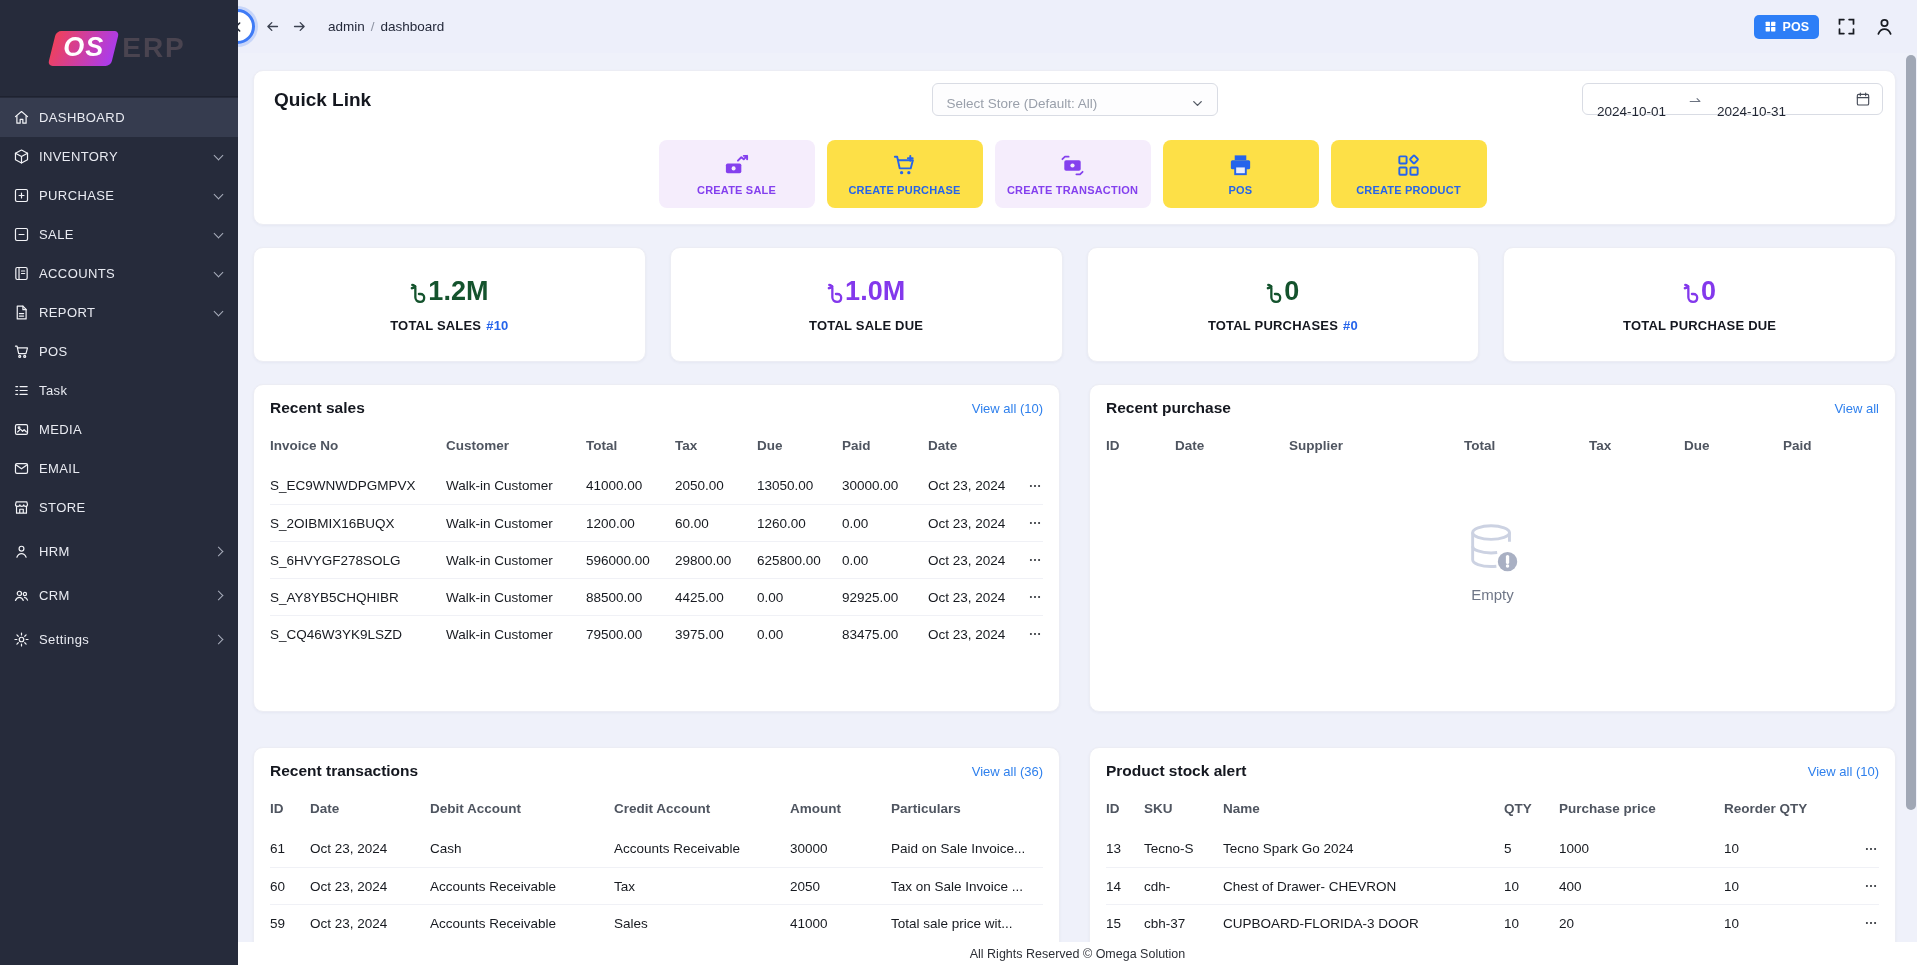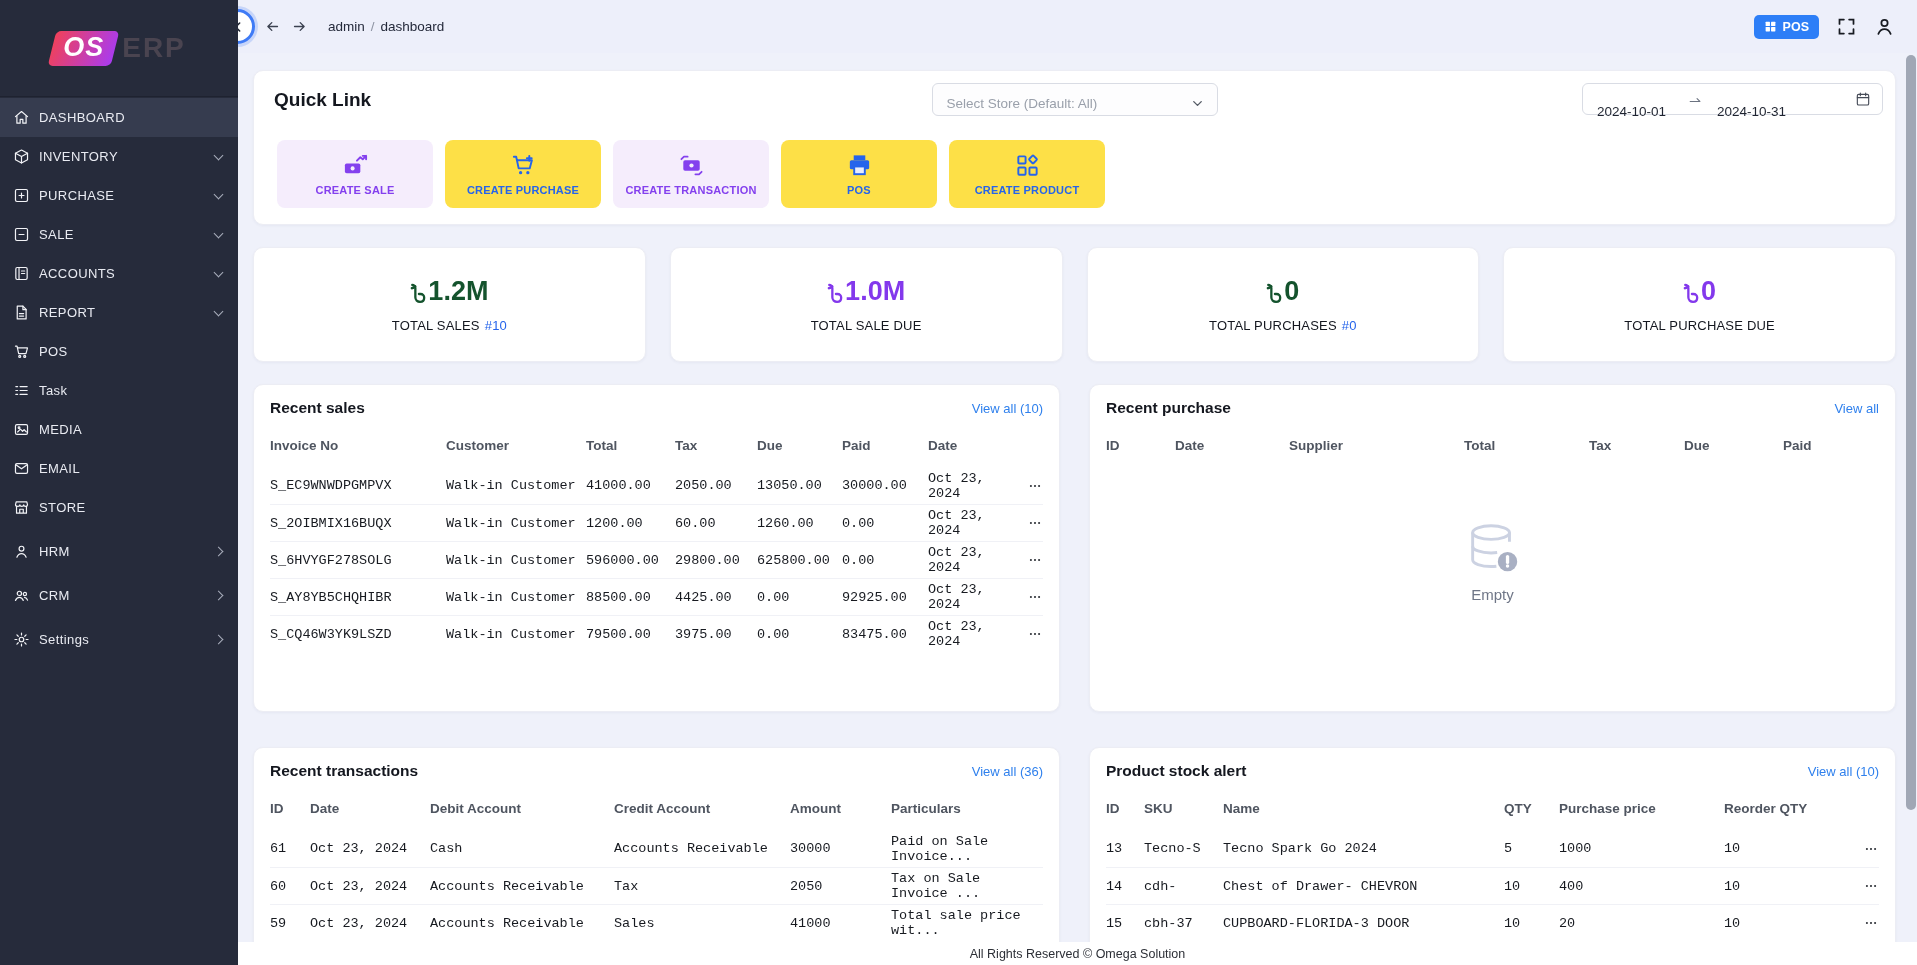--- a/index.html
+++ b/index.html
@@ -43,49 +43,49 @@
   
   .card-quicklink { height:155px; margin-bottom:22px; position:relative; padding:18px 20px; }
   .ql-title { font-size:19px; font-weight:700; color:#14171f; }
   .store-select { position:absolute; left:50%; transform:translateX(-50%); top:12px; width:286px; height:33px; background:#fdfdfe; border:1px solid #d9dce4; border-radius:6px; display:flex; align-items:center; padding:8px 12px 0 14px; cursor:pointer; }
   .store-select .ph { color:#9aa0ab; font-size:13.5px; flex:1; }
   .store-select .ic { width:15px; height:15px; color:#555b66; }
   .date-range { position:absolute; right:12px; top:12px; width:301px; height:32px; background:#fff; border:1px solid #d9dce4; border-radius:6px; display:flex; align-items:center; padding:0 11px 0 14px; cursor:pointer; }
   .date-range .dt { font-size:13.5px; color:#1f2430;margin-top:24px; }
   .date-range .ra { width:15px; height:15px; color:#6b7280; margin:3px 14px 0 22px; }
   .date-range .cal { width:16px; height:16px; color:#454b57; margin-left:auto; }
-  .ql-buttons { position:absolute; left:0; right:4px; bottom:16px; display:flex; gap:12px;margin-left:23px; }
+  .ql-buttons { position:absolute; left:0; right:4px; bottom:16px; display:flex; justify-content:center; gap:12px; }
   .qbtn { width:156px; height:68px; border-radius:8px; display:flex; flex-direction:column; align-items:center; justify-content:center; cursor:pointer; }
   .qbtn .q-ic { width:27px; height:27px; }
   .qbtn .q-lbl { margin-top:5px; font-size:11px; font-weight:700; letter-spacing:.2px; }
   .qbtn.c-purple { background:#f5edfc; color:#8440ee; }
   .qbtn.c-blue { background:#fde047; color:#2564eb; }
 
   
   .stats-row { display:flex; gap:24px; margin-bottom:22px; }
   .stat-card { flex:1; height:115px; display:flex; flex-direction:column; align-items:center; justify-content:center; }
   .stat-value { display:flex; align-items:center; gap:2px; font-size:27px; font-weight:700; }
   .stat-card.c-blue .stat-value { color:#14532d; }
   .stat-card.c-purple .stat-value { color:#8338ec; }
   .taka { width:16px; height:23px; margin-top:1px; }
-  .stat-label { margin-top:11px; font-size:13px; font-weight:400; color:#14171f; letter-spacing:.2px; display:flex; gap:5px; }
+  .stat-label { margin-top:11px; font-size:13px; font-weight:700; color:#14171f; letter-spacing:.2px; display:flex; gap:5px; }
   .stat-count { color:#2564eb; }
   .stat-count:empty { display:none; }
 
   
   .row-2 { display:flex; gap:29px; margin-bottom:35px; }
   .row-3 { display:flex; gap:29px; }
   .tcard { width:807px; padding:14px 16px; position:relative; }
   .row-2 .tcard { height:328px; }
   .row-3 .tcard { height:280px; }
   .tcard-head { display:flex; align-items:center; justify-content:space-between; margin-bottom:6px; }
   .tcard-title { font-size:15.5px; font-weight:700; color:#14171f; }
   .view-all { font-size:13px; color:#2f80ed; cursor:pointer; text-decoration:none; }
   .thead { display:grid; height:44px; align-items:center; font-size:13.5px; font-weight:700; color:#4f5560; }
-  .tbody .trow { display:grid; height:37px; align-items:center; font-size:13.5px; color:#171a20;font-family:Liberation Mono, monospace; }
+  .tbody .trow { display:grid; height:37px; align-items:center; font-size:13.5px; color:#171a20; }
   .trow + .trow { border-top:1px solid #f0f1f6; }
   .dots { width:16px; height:14px; color:#2a2d34; justify-self:end; cursor:pointer; }
   .g-sales { grid-template-columns:176px 140px 89px 82px 85px 86px 87px minmax(0,1fr); }
   .g-purch { grid-template-columns:69px 114px 175px 125px 95px 99px minmax(0,1fr); }
   .g-trans { grid-template-columns:40px 120px 184px 176px 101px minmax(0,1fr); }
   .g-stock { grid-template-columns:38px 79px 281px 55px 165px 129px minmax(0,1fr); }
   .empty-state { position:absolute; left:0; right:0; top:135px; display:flex; flex-direction:column; align-items:center; }
   .empty-ic { width:64px; height:62px; }
   .empty-lbl { margin-top:4px; font-size:15px; color:#6f7687; }
 

